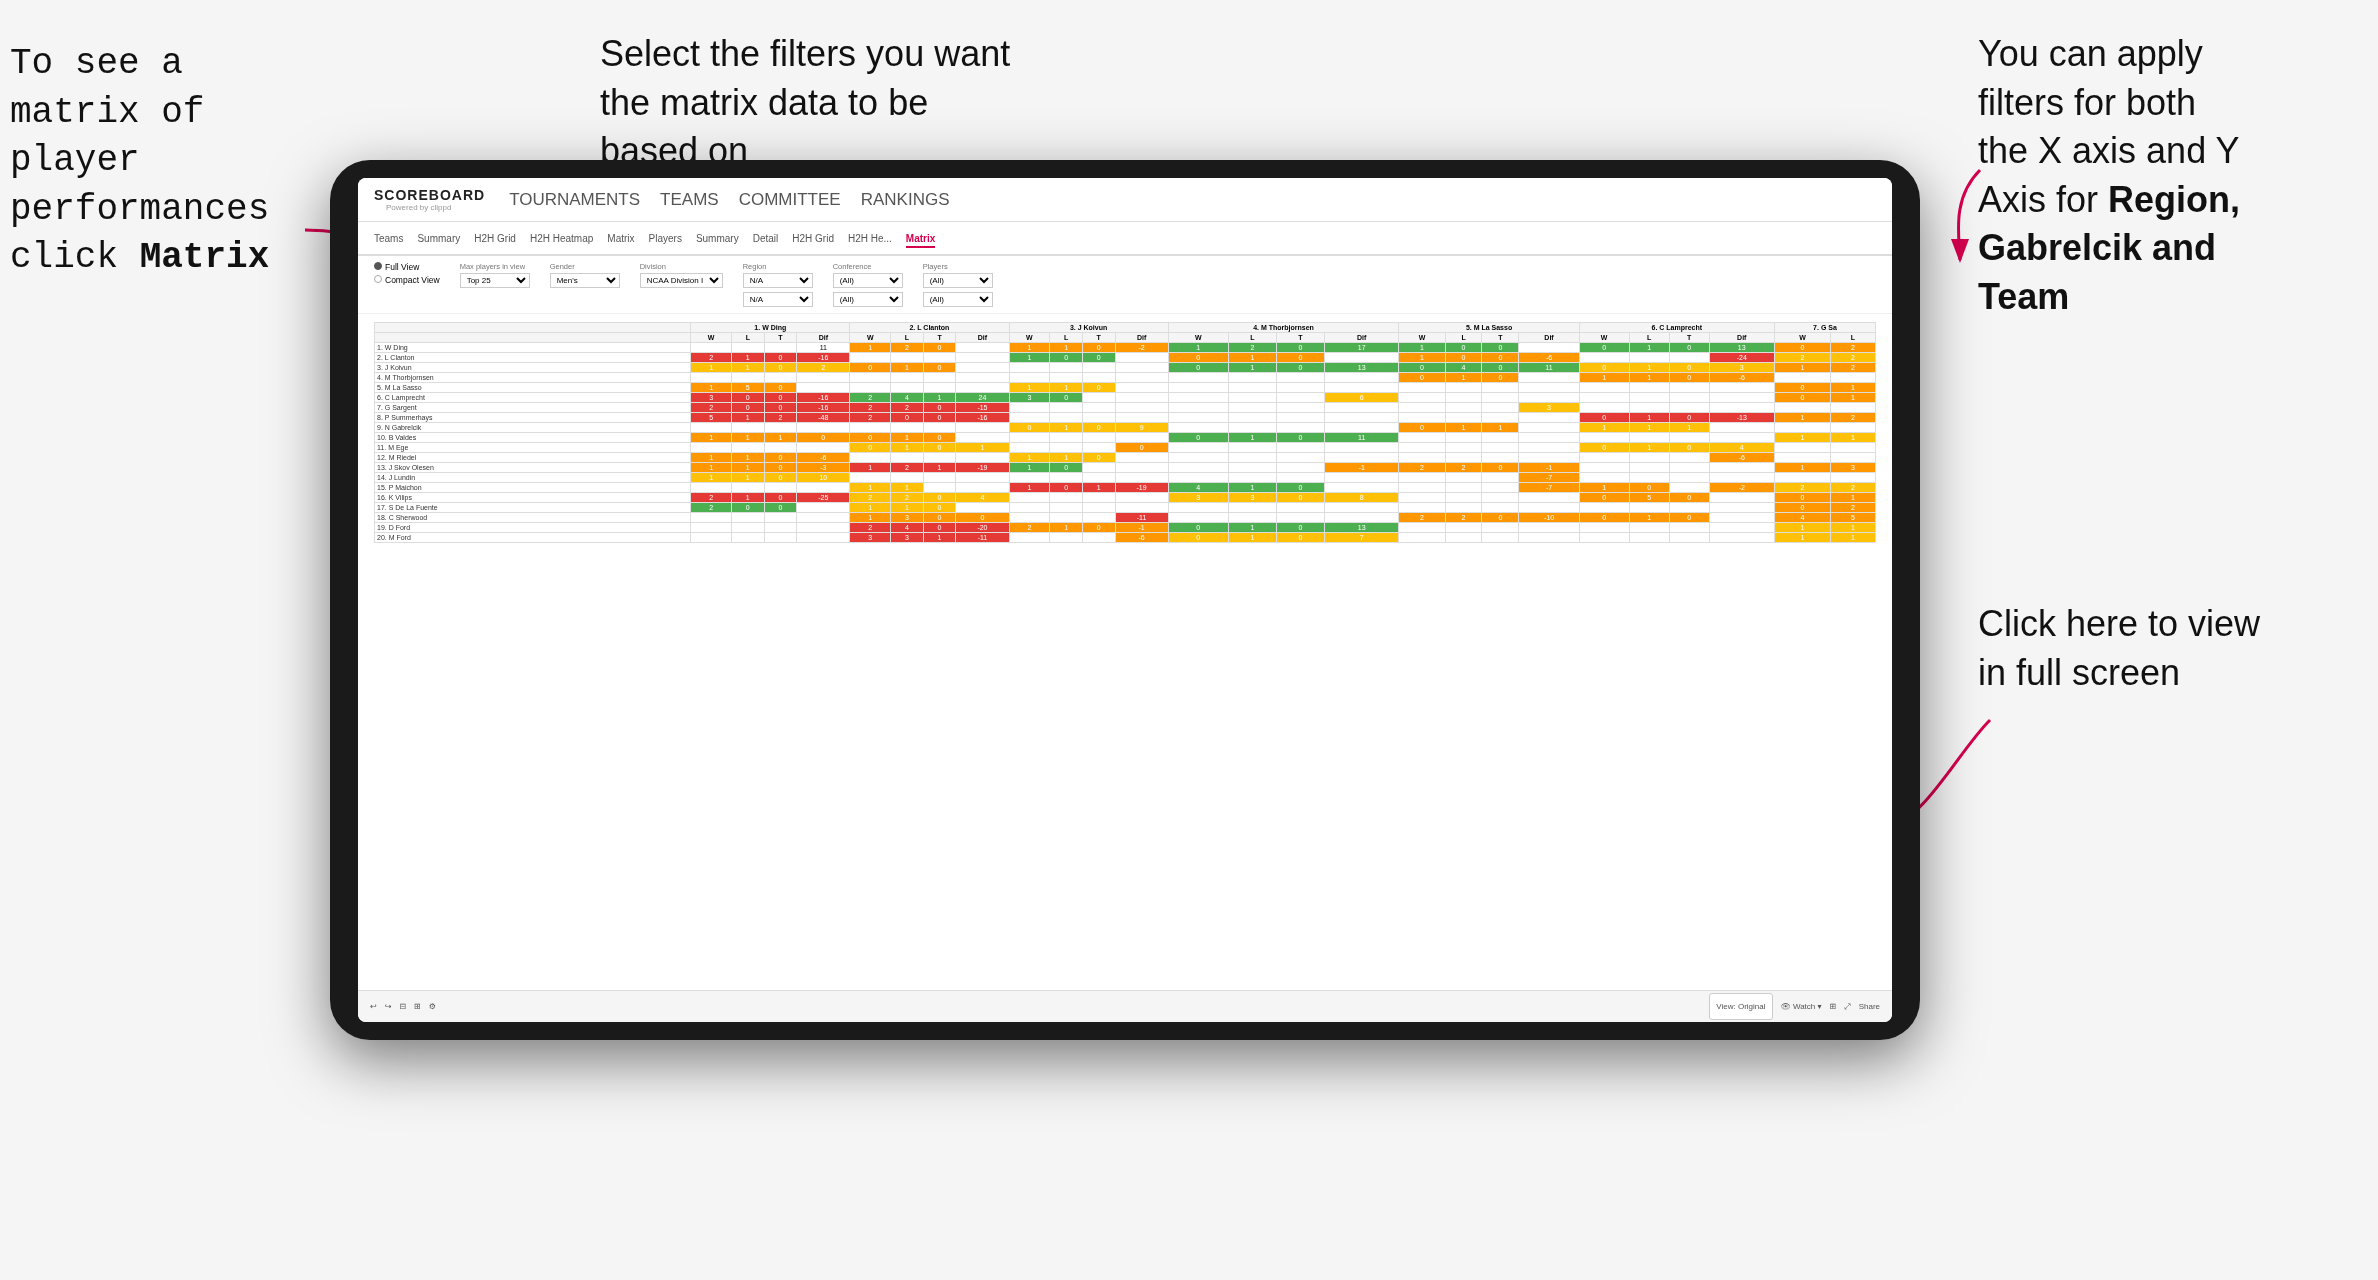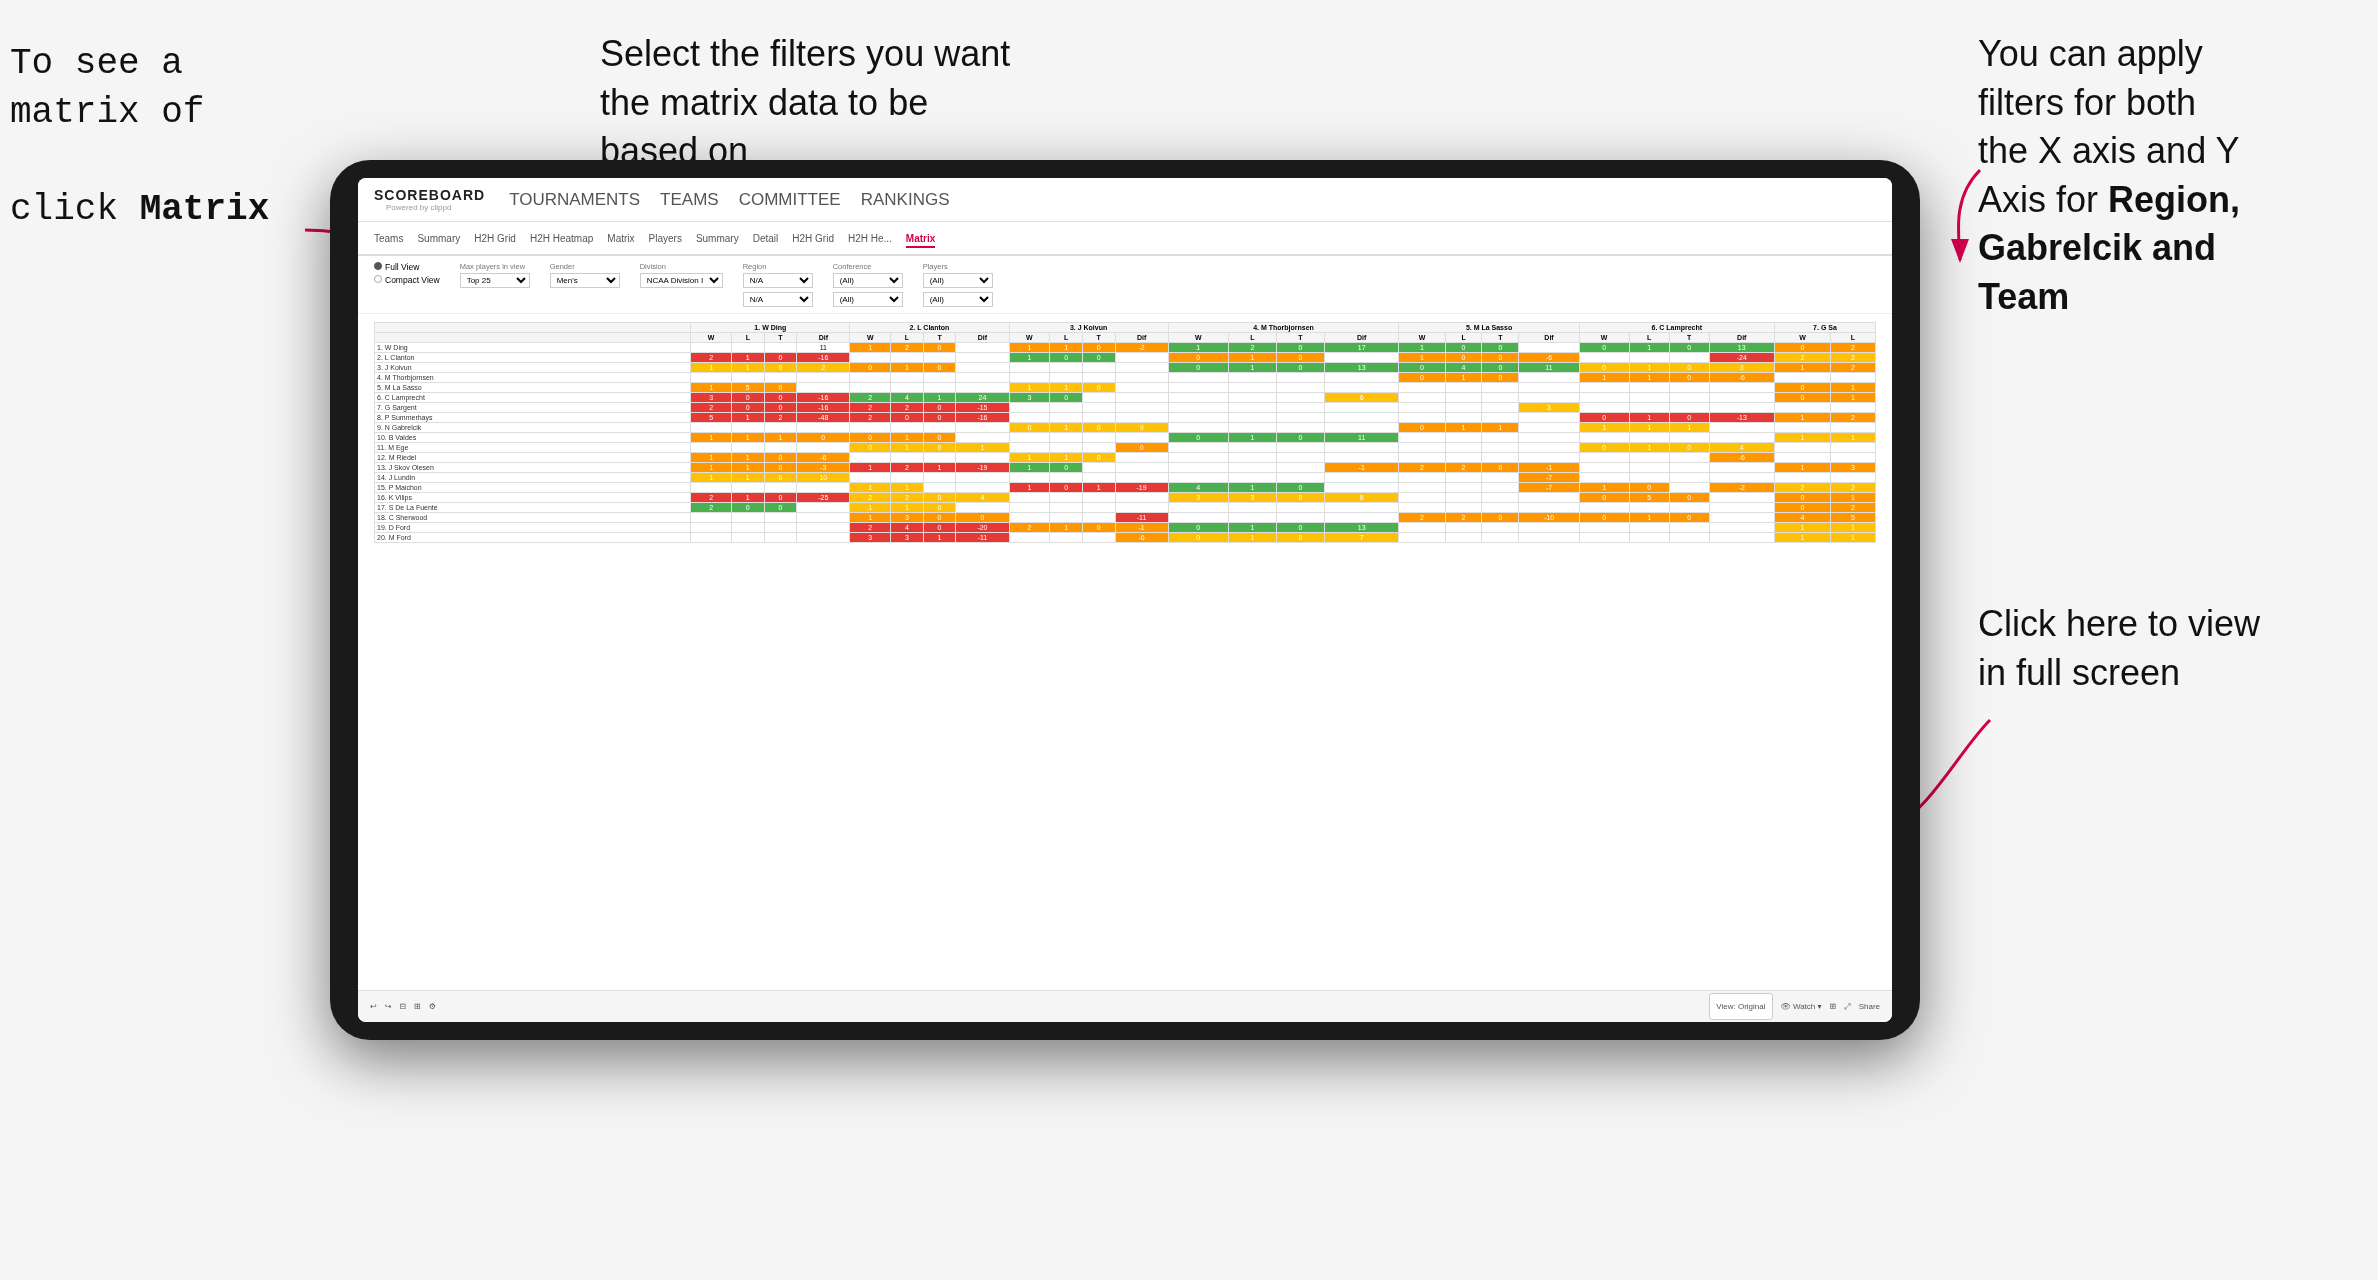--- a/index.html
+++ b/index.html
@@ -255,21 +255,21 @@
 
   <path class="arrow-line" d="M 830,170 C 870,200 880,250 900,270"></path>
 
   <path class="arrow-line" d="M 1980,170 C 1950,200 1960,240 1960,260"></path>
 
   <path class="arrow-line" d="M 1990,720 C 1960,750 1930,810 1890,830"></path>
 </svg>
 
 <div class="annotation" id="ann-left">
   <span>To see a matrix of</span><br>
-  <br>
+  <span>player performances</span><br>
   <span>click </span><b>Matrix</b>
 </div>
 
 <div class="annotation" id="ann-center">
   <span>Select the filters you want the matrix data to be based on</span>
 </div>
 
 <div class="annotation" id="ann-right-top">
   <span>You  can apply</span><br>
   <span>filters for both</span><br>

